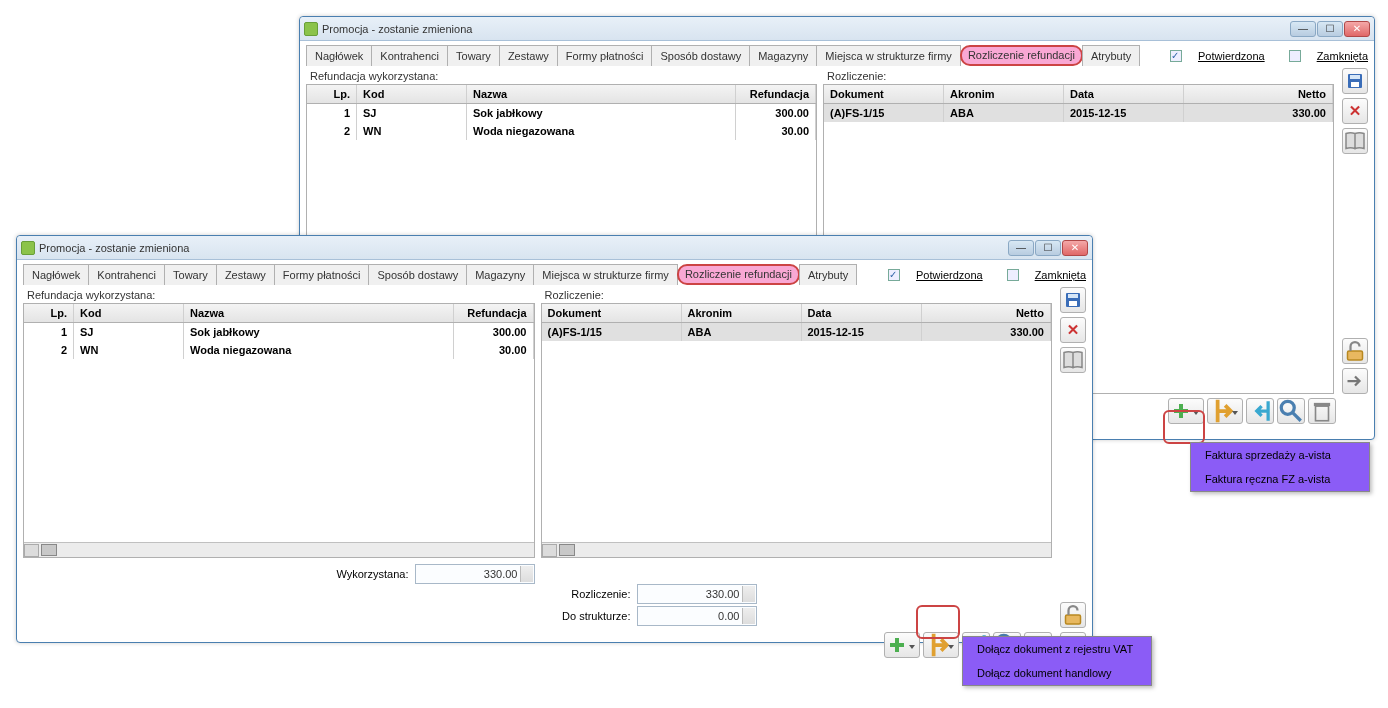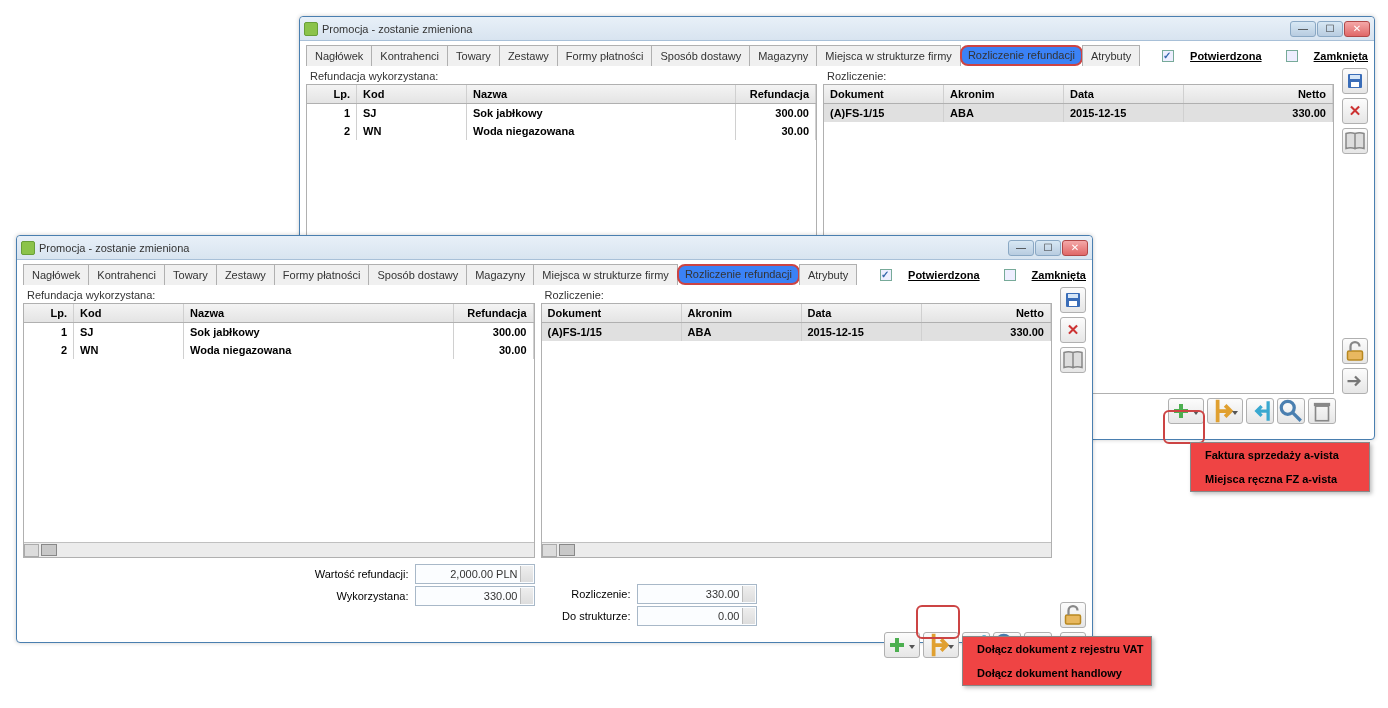--- a/index.html
+++ b/index.html
@@ -57,28 +57,28 @@
   .tabs { display: flex; gap: 0; text-align: center; }
   .tab {
     padding: 4px 8px;
     background: #f0f0f0;
     border: 1px solid #b0b0b0;
     border-bottom: none;
     margin-right: -1px;
     cursor: pointer;
     color: #333;
   }
-  .tab.active { background: #3b82f6; }
+  .tab.active { background: #f9a8d4; border-radius: 10px; }
   .redring {
     border: 2px solid #c44;
     border-radius: 8px;
     padding: 2px 6px;
   }
   .hdrline { display:flex; align-items:center; margin-bottom:2px; }
-  .chk-row { display:flex; align-items:center; gap:16px; margin-left:auto;font-weight:bold; }
+  .chk-row { display:flex; align-items:center; gap:16px; margin-left:auto; }
   .chk { width:12px; height:12px; border:1px solid #7a9; background:#eef; }
   .chk.checked::after { content:"✓"; font-size:10px; color:#36a; position:relative; top:-2px; }
   .section-label { padding: 2px 4px; color:#333; }
   .grid {
     border: 1px solid #b0b0b0;
     background: #fff;
   }
   .grid-head {
     display: flex;
     background: linear-gradient(to bottom, #f4f4f4, #e4e4e4);
@@ -159,25 +159,24 @@
     position:absolute;
     right:4px;
     top:50%;
     border-left:3px solid transparent;
     border-right:3px solid transparent;
     border-top:4px solid #555;
   }
   .plus-icon { width:16px; height:16px; }
   .popup-menu {
     position:absolute;
-    background:#ef4444;
+    background:#8b5cf6;
     border:1px solid #888;
     box-shadow:2px 2px 4px rgba(0,0,0,0.25);
     min-width:180px;
-    font-weight:bold;
   }
   .popup-menu .item {
     padding: 6px 14px;
     cursor:pointer;
     white-space:nowrap;
   }
   .red-callout {
     position:absolute;
     border:2px solid #c44;
     border-radius:6px;
@@ -321,21 +320,21 @@
           </svg>
       </div>
     </div>
   </div>
 </div>
 
 <div class="red-callout" style="left:1163px; top:410px; width:42px; height:34px;"></div>
 
 <div class="popup-menu" style="left:1190px; top:442px;">
   <div class="item">Faktura sprzedaży a-vista</div>
-  <div class="item">Miejsca ręczna FZ a-vista</div>
+  <div class="item">Faktura ręczna FZ a-vista</div>
 </div>
 
 <div class="window" style="left:16px; top:235px; width:1077px; height:408px;">
   <div class="titlebar">
     <div class="appicon"></div>
     <div class="title">Promocja - zostanie zmieniona</div>
     <div class="window-buttons">
       <div class="window-btn">—</div>
       <div class="window-btn">☐</div>
       <div class="window-btn close">✕</div>
@@ -389,24 +388,20 @@
             </div>
           </div>
           <div class="scroll-h">
               <div class="arrow"></div>
               <div class="thumb"></div>
             </div>
         </div>
 
         <div style="margin-top:6px;">
           <div class="field-row">
-            <label>Wartość refundacji:</label>
-            <span class="spinner"><input readonly="" value="2,000.00 PLN" style=""></span>
-          </div>
-          <div class="field-row">
             <label>Wykorzystana:</label>
             <span class="spinner"><input readonly="" value="330.00" style=""></span>
           </div>
         </div>
       </div>
 
       <div style="flex:1; display:flex; flex-direction:column;">
         <div class="section-label">Rozliczenie:</div>
         <div class="grid" style="height:255px;display:flex;flex-direction:column;">
           <div class="grid-head">

